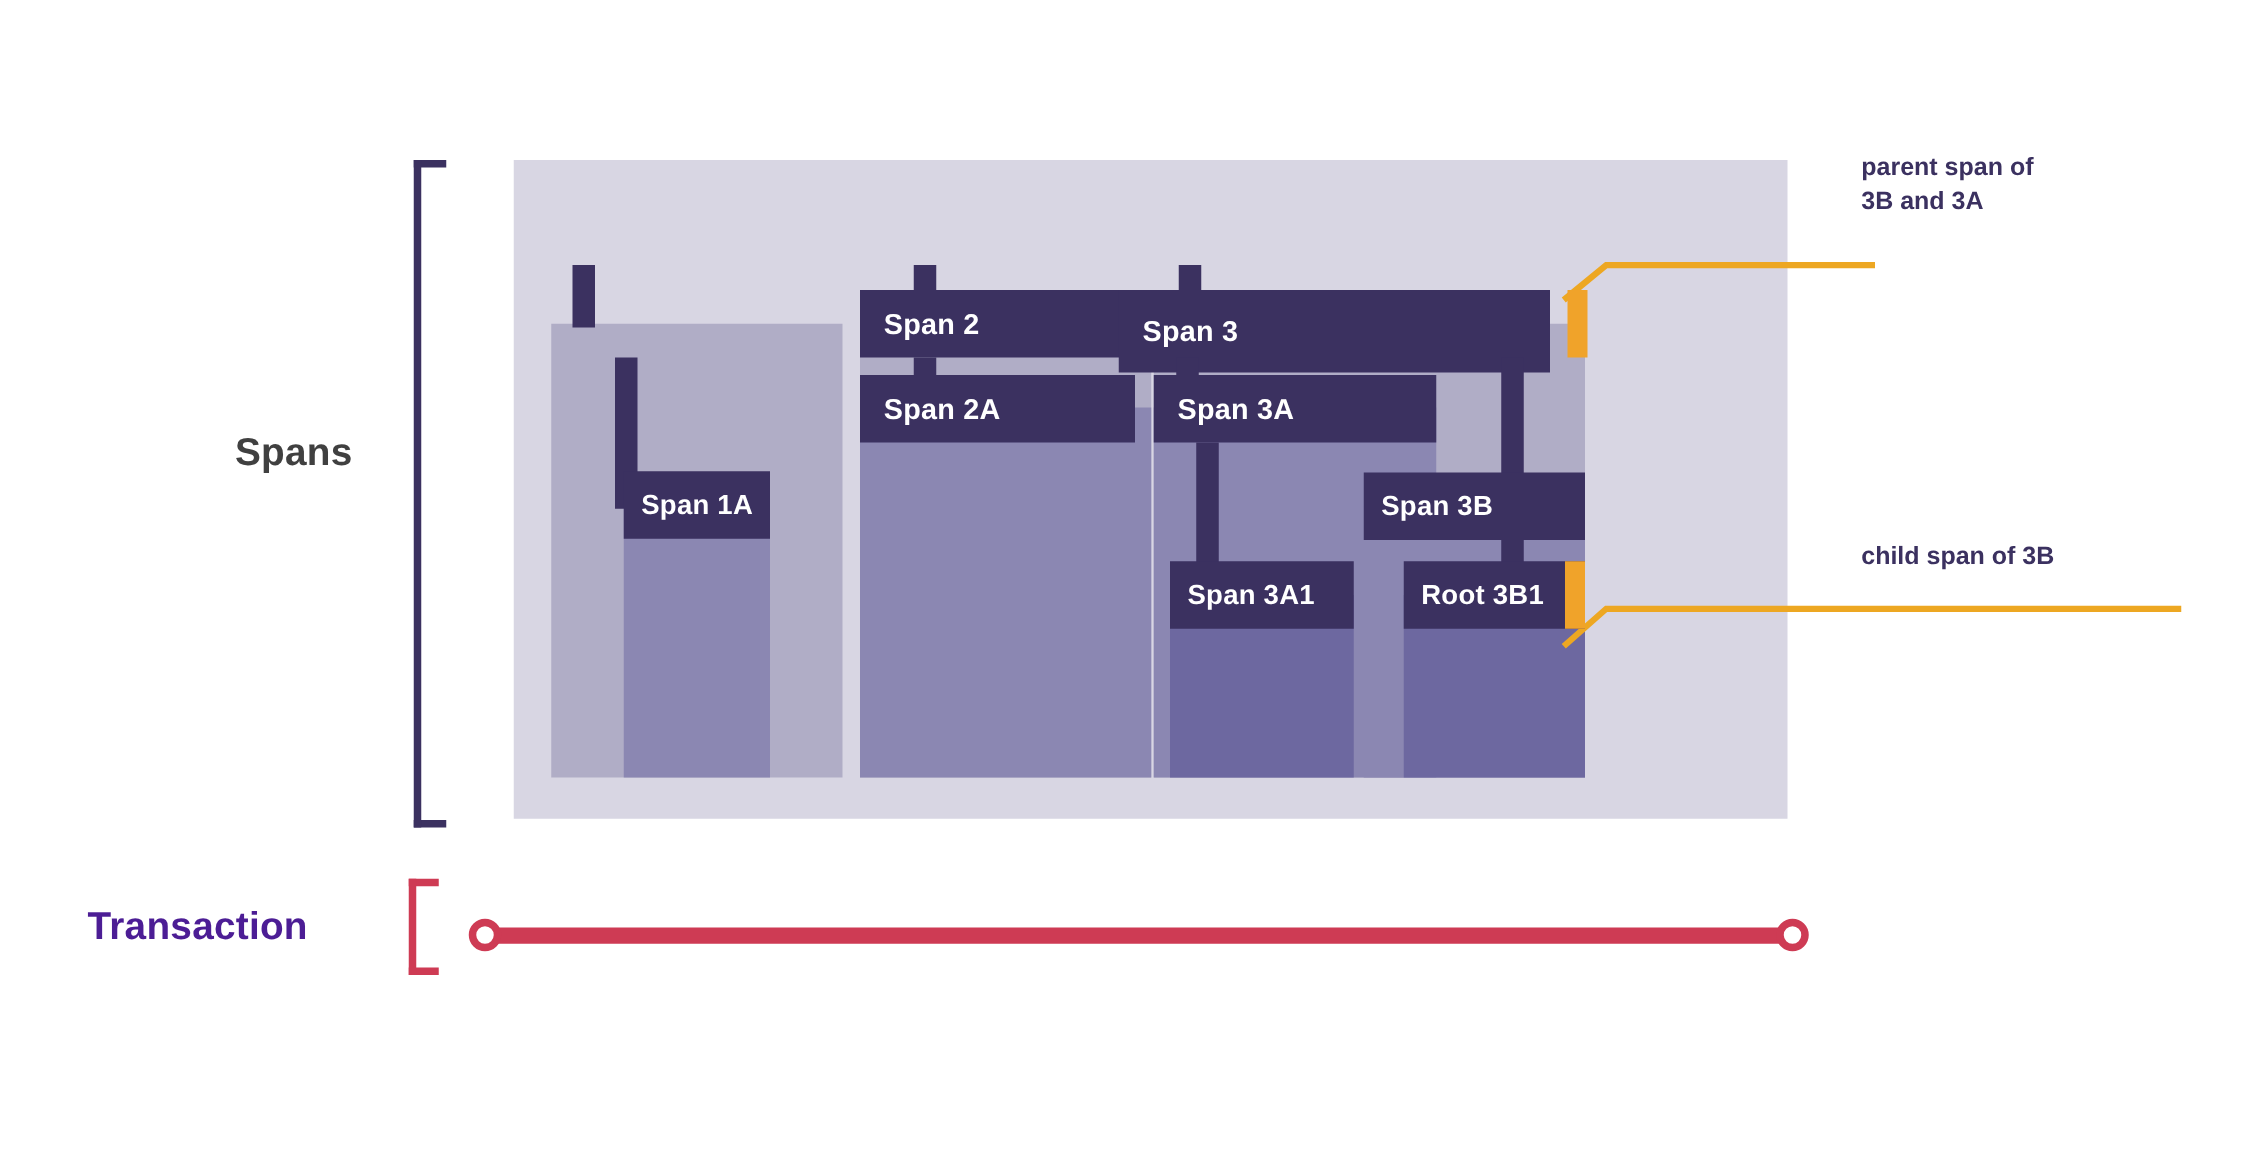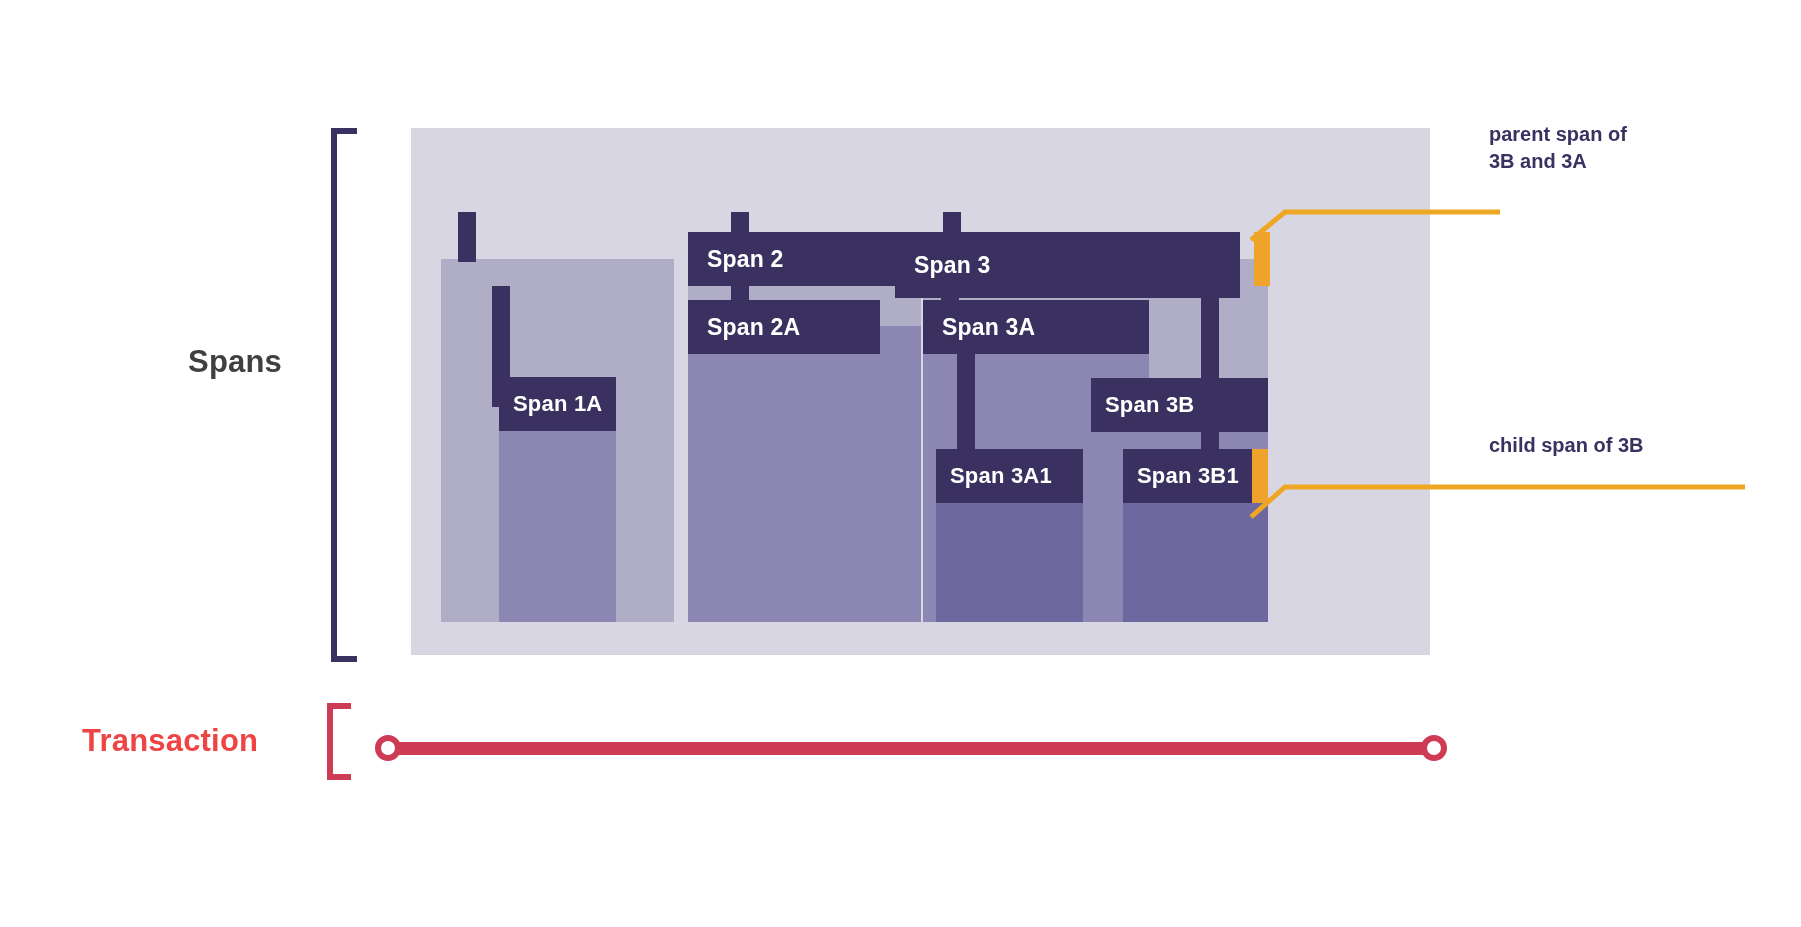--- a/index.html
+++ b/index.html
@@ -17,22 +17,22 @@
     position:absolute;
     font-weight:bold;
     letter-spacing:.2px;
     white-space:nowrap;
   }
   #spans-label{
     left:188px;top:344px;
     font-size:31px;color:#404040;
   }
   #transaction-label{
-    left:82px;top:723px;
-    font-size:31px;color:#ef4444;
+    left:70px;top:723px;
+    font-size:31px;color:#4c1d95;
   }
 
   
   .bracket{position:absolute;box-sizing:border-box;}
   #spans-bracket{
     left:331px;top:128px;width:26px;height:534px;
     border-left:6px solid #3b3160;
     border-top:6px solid #3b3160;
     border-bottom:6px solid #3b3160;
   }
@@ -151,21 +151,21 @@
     <div class="lvl-container lvl-2" style="left:277px;top:131px;width:233px;height:363px;"></div>
 
     <div class="span-bar" style="left:277px;top:104px;width:233px;height:54px;z-index:22;">
       <span>Span 2</span>
     </div>
 
     <div class="connector" style="left:320px;top:158px;width:18px;height:44px;z-index:23;"></div>
 
     <div class="lvl-container lvl-3" style="left:277px;top:198px;width:233px;height:296px;"></div>
 
-    <div class="span-bar" style="left:277px;top:172px;width:192px;height:54px;z-index:24;">
+    <div class="span-bar" style="left:277px;top:172px;width:220px;height:54px;z-index:24;">
       <span>Span 2A</span>
     </div>
 
     <div class="lvl-container lvl-2" style="left:512px;top:131px;width:345px;height:363px;"></div>
 
     <div class="span-bar" style="left:484px;top:104px;width:345px;height:66px;z-index:22;">
       <span>Span 3</span>
     </div>
 
     <div class="chip" style="left:843px;top:104px;width:16px;height:54px;"></div>
@@ -192,21 +192,21 @@
 
     <div class="span-bar" style="left:680px;top:250px;width:177px;height:54px;z-index:24;padding-left:14px;font-size:22px;">
       <span>Span 3B</span>
     </div>
 
     <div class="connector" style="left:790px;top:304px;width:18px;height:24px;z-index:25;"></div>
 
     <div class="lvl-container lvl-4" style="left:712px;top:348px;width:145px;height:146px;"></div>
 
     <div class="span-bar" style="left:712px;top:321px;width:145px;height:54px;z-index:26;padding-left:14px;font-size:22px;">
-      <span>Span 3B1</span>
+      <span>Root 3B1</span>
     </div>
 
     <div class="chip" style="left:841px;top:321px;width:16px;height:54px;"></div>
 
   </div>
 
   <svg class="leader" id="leader-parent" width="1801" height="927" style="left:0;top:0;">
     <path d="M 1251 240 L 1285 212 L 1500 212"></path>
   </svg>
 

